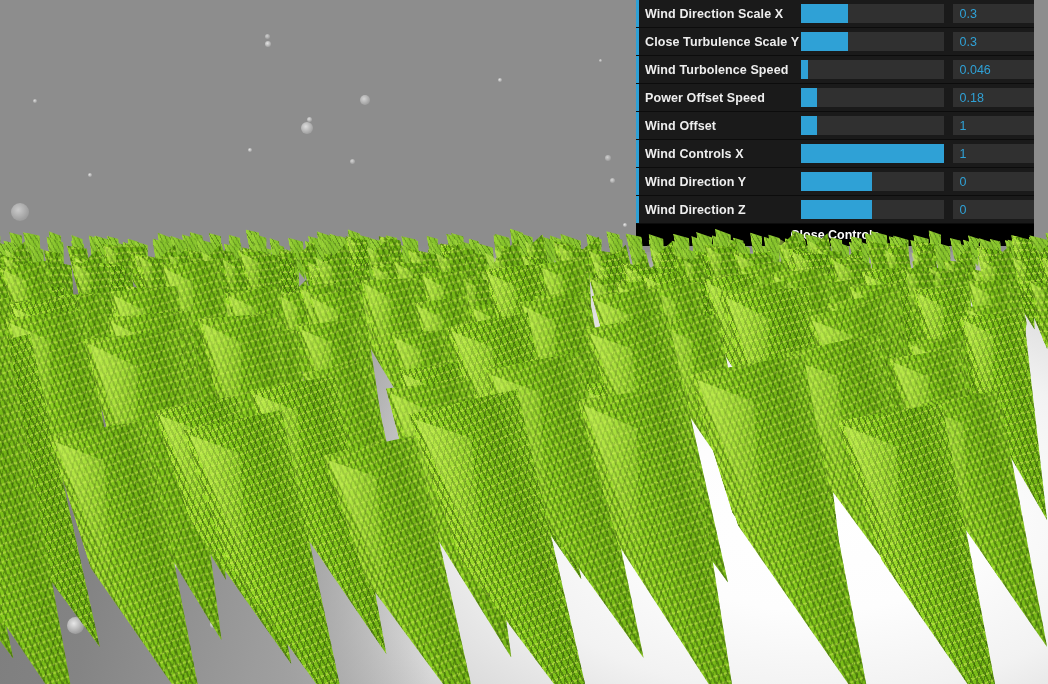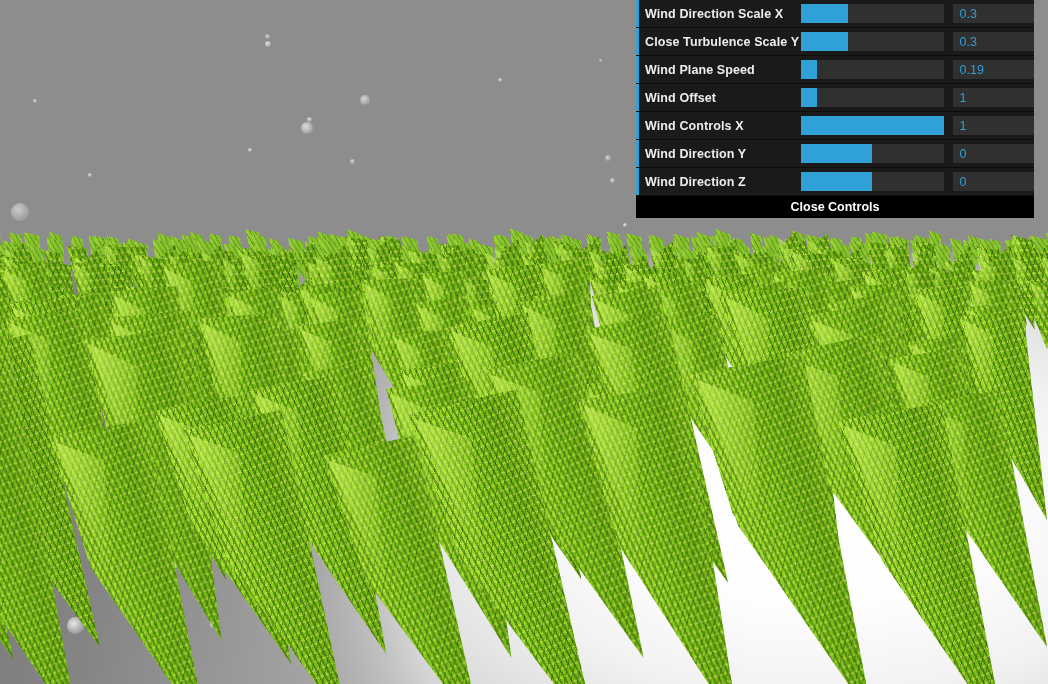--- a/index.html
+++ b/index.html
@@ -1466,25 +1466,32 @@
           <div class="valbox">0.3</div>
         </div>
         <div class="row slider">
           <span class="label">Close Turbulence Scale Y</span>
           <div class="track">
             <div class="fill" style="width: 33%;"></div>
           </div>
           <div class="valbox">0.3</div>
         </div>
         <div class="row slider">
-          <span class="label">Wind Plane Speed</span>
+          <span class="label">Wind Turbolence Speed</span>
+          <div class="track">
+            <div class="fill" style="width: 5%;"></div>
+          </div>
+          <div class="valbox">0.046</div>
+        </div>
+        <div class="row slider">
+          <span class="label">Power Offset Speed</span>
           <div class="track">
             <div class="fill" style="width: 11%;"></div>
           </div>
-          <div class="valbox">0.19</div>
+          <div class="valbox">0.18</div>
         </div>
         <div class="row slider">
           <span class="label">Wind Offset</span>
           <div class="track">
             <div class="fill" style="width: 11%;"></div>
           </div>
           <div class="valbox">1</div>
         </div>
         <div class="row slider">
           <span class="label">Wind Controls X</span>

